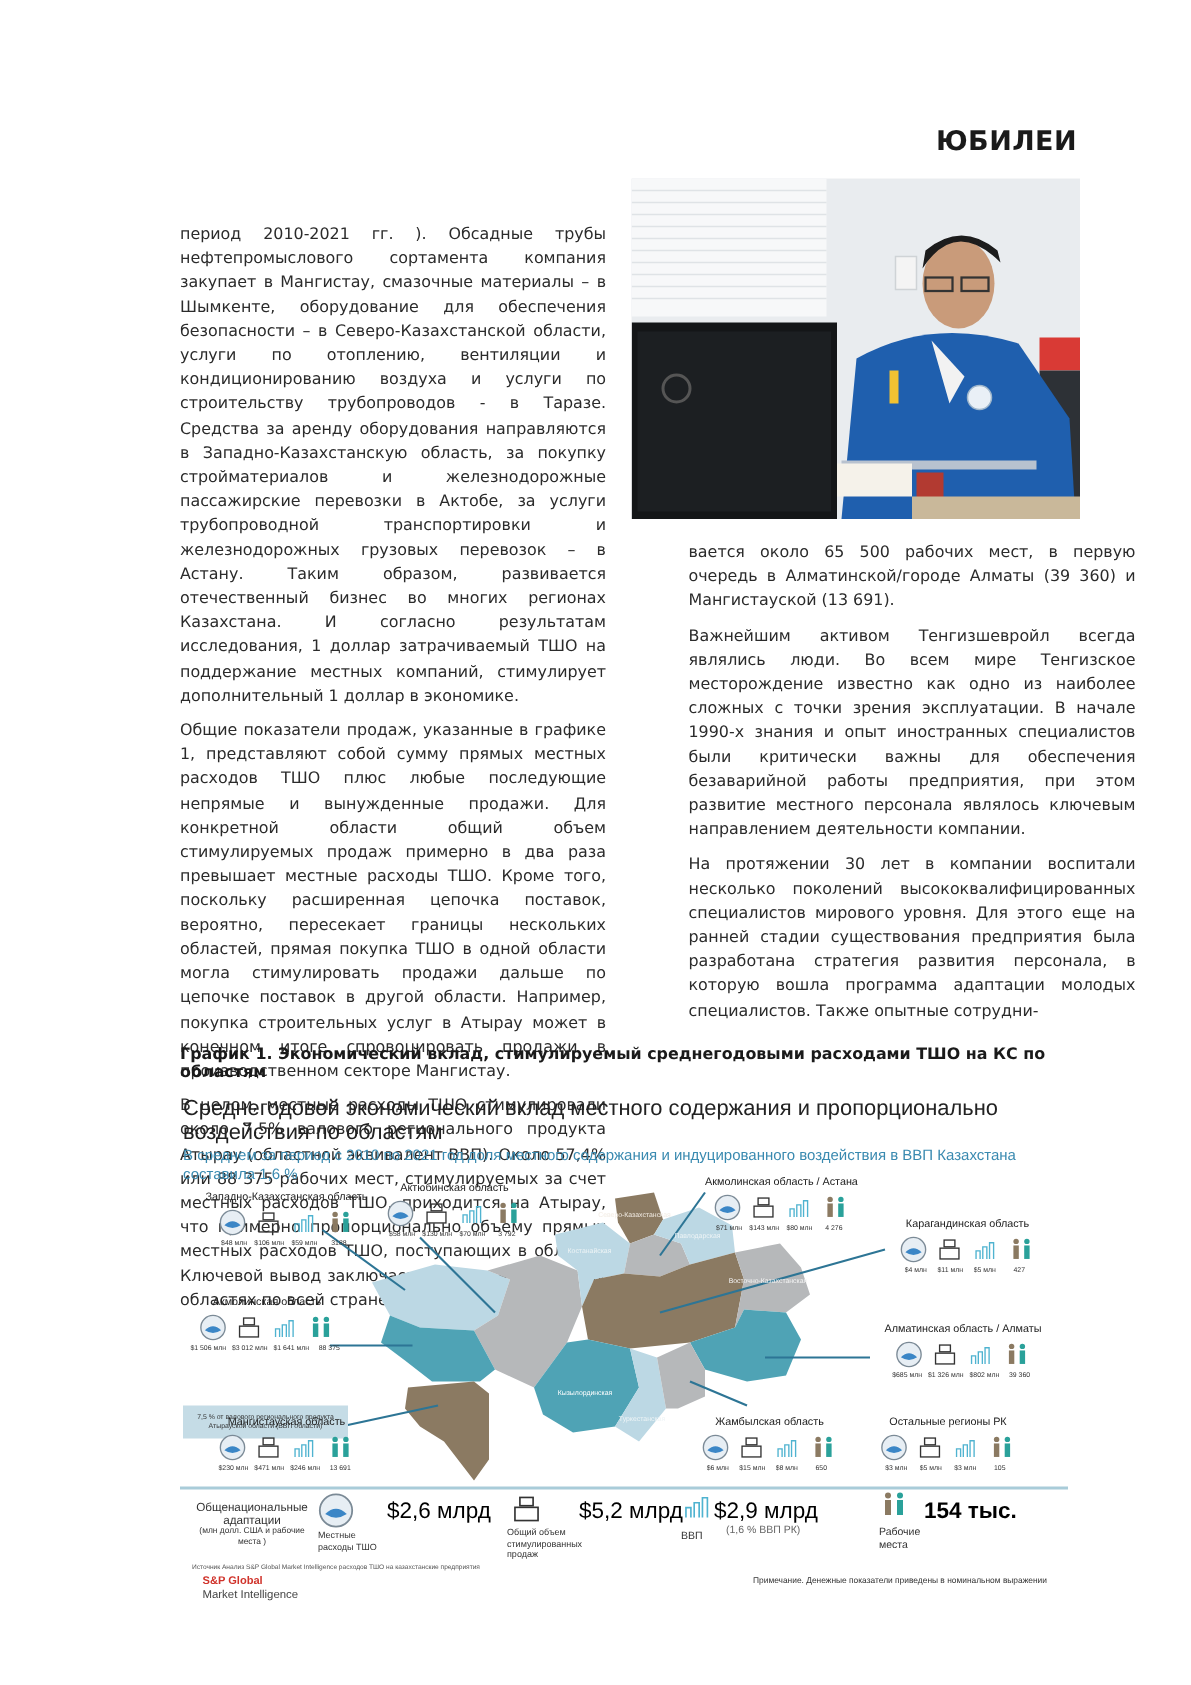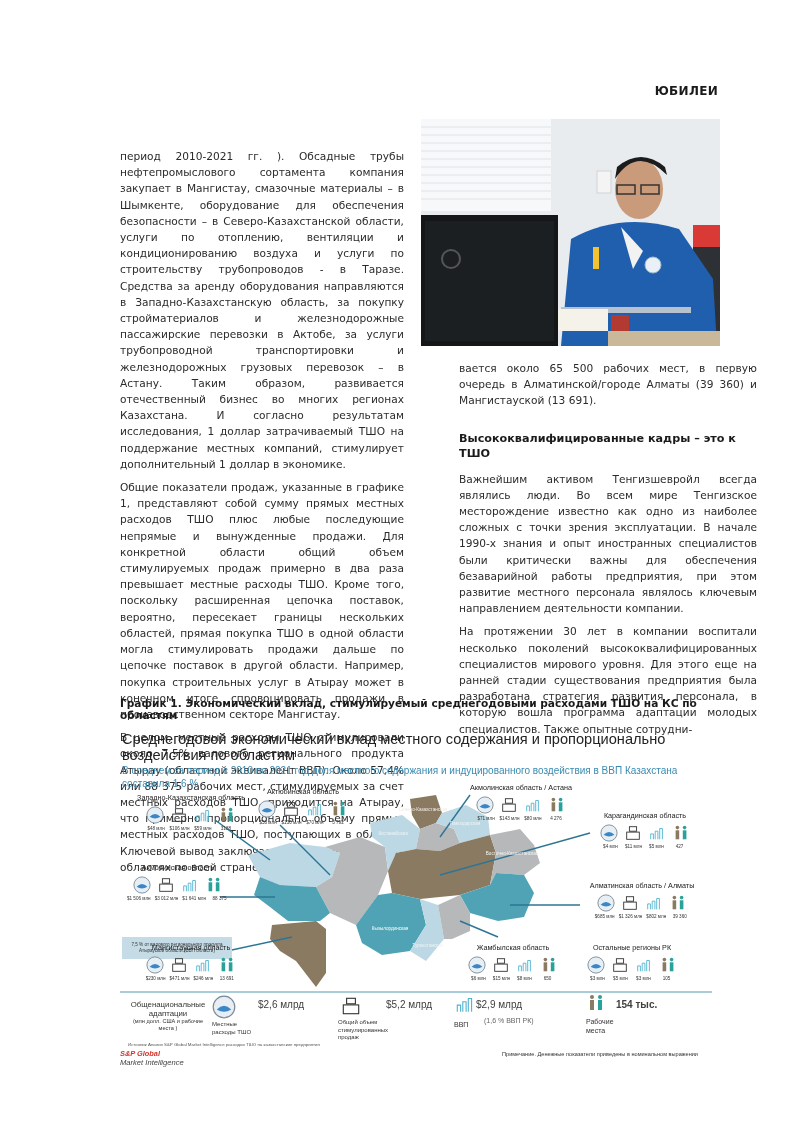--- a/index.html
+++ b/index.html
@@ -1,19 +1,19 @@
 <!DOCTYPE html>
 <html><head>
 <meta charset="utf-8">
 <style>
   * { box-sizing: border-box; margin: 0; padding: 0; }
   html, body { width: 794px; height: 1123px; background: #ffffff; overflow: hidden; }
   body { position: relative; font-family: "DejaVu Sans", sans-serif; color: #2a2a2a; }
 
-  .section-tag { position: absolute; top: 84px; right: 76px; font-family: "DejaVu Sans", sans-serif; font-weight: bold; font-size: 12px; letter-spacing: 0.3px; color: #1a1a1a; }
+  .section-tag { position: absolute; top: 84px; right: 76px; font-family: "DejaVu Sans", sans-serif; font-weight: bold; font-size: 18px; letter-spacing: 0.3px; color: #1a1a1a; }
 
   .col { position: absolute; font-size: 10.6px; line-height: 16.2px; text-align: justify; color: #2b2b2b; font-family: "DejaVu Sans", sans-serif; }
   .col p { margin-bottom: 7px; }
   .col-left { left: 120px; top: 119px; width: 284px; margin-top: 29px; }
   .col-right { left: 422px; top: 360px; width: 298px; margin-left: 37px; }
   .col-right h3 { font-size: 11.2px; line-height: 15px; font-weight: bold; color: #1a1a1a; margin: 22px 0 10px 0; text-align: left; }
 
   .photo { position: absolute; left: 421px; top: 119px; width: 299px; height: 227px; overflow: hidden; background: #eef0f2; }
 
   .chart-caption { position: absolute; left: 120px; top: 697px; width: 600px; font-size: 10.6px; font-weight: bold; color: #1a1a1a; }
@@ -33,26 +33,26 @@
   .ic { width: 18px; height: 18px; display: inline-block; }
 
   .note-box { position: absolute; left: 2px; top: 212px; width: 110px; height: 22px; background: #c5dce6; font-family: "Liberation Sans", sans-serif; font-size: 4.6px; line-height: 6px; color: #333; text-align: center; padding-top: 5px; }
 
   .ig-divider { position: absolute; left: 0; top: 266px; width: 592px; height: 2px; background: #a9ccd9; }
 
   .totals { position: absolute; left: 0; top: 270px; width: 600px; height: 56px; font-family: "Liberation Sans", sans-serif; }
   .tot-label { position: absolute; left: 8px; top: 6px; width: 80px; text-align: center; font-size: 7.8px; line-height: 8.5px; color: #333; }
   .tot-label .sm { font-size: 5.6px; line-height: 7px; display: block; }
   .tot-item { position: absolute; }
-  .tot-item .big { position: absolute; font-size: 10px; color: #404040; white-space: nowrap; }
+  .tot-item .big { position: absolute; font-size: 15px; color: #000000; white-space: nowrap; }
   .tot-item .desc { position: absolute; font-size: 6px; line-height: 7.5px; color: #333; white-space: nowrap; }
   .tot-item .sub { position: absolute; font-size: 7px; color: #666; white-space: nowrap; }
 
   .source { position: absolute; left: 8px; top: 317px; font-family: "Liberation Sans", sans-serif; font-size: 4.4px; color: #555; white-space: nowrap; }
-  .sp-logo { position: absolute; left: 0; top: 325px; font-family: "Liberation Sans", sans-serif; font-style: italic; }
+  .sp-logo { position: absolute; left: 15px; top: 325px; font-family: "Liberation Sans", sans-serif; }
   .sp-logo .sp1 { font-size: 7.4px; color: #d0332b; font-weight: bold; display: block; line-height: 8px; }
   .sp-logo .sp2 { font-size: 7.6px; color: #444; display: block; line-height: 9px; }
   .footnote { position: absolute; right: 22px; top: 326px; font-family: "Liberation Sans", sans-serif; font-size: 5.6px; color: #333; white-space: nowrap; }
 </style>
 </head>
 <body>
 
 <div class="section-tag">ЮБИЛЕИ</div>
 
 <div class="col col-left">
@@ -93,21 +93,20 @@
     <rect x="4" y="102" width="129" height="120" fill="#1c1f22"></rect>
     <circle cx="30" cy="140" r="9" fill="none" stroke="#555" stroke-width="2"></circle>
     <rect x="137" y="190" width="50" height="22" fill="#f5f2ea"></rect>
     <rect x="190" y="196" width="18" height="31" fill="#b23a31"></rect>
     <rect x="187" y="212" width="112" height="15" fill="#c9b89a"></rect>
   </svg>
 </div>
 
 <div class="col col-right">
   <p>вается около 65 500 рабочих мест, в первую очередь в Алматинской/городе Алматы (39 360) и Мангистауской (13 691).</p>
-  <h3>Высококвалифицированные кадры – это к ТШО</h3>
   <p>Важнейшим активом Тенгизшевройл всегда являлись люди. Во всем мире Тенгизское месторождение известно как одно из наиболее сложных с точки зрения эксплуатации. В начале 1990-х знания и опыт иностранных специалистов были критически важны для обеспечения безаварийной работы предприятия, при этом развитие местного персонала являлось ключевым направлением деятельности компании.</p>
   <p>На протяжении 30 лет в компании воспитали несколько поколений высококвалифицированных специалистов мирового уровня. Для этого еще на ранней стадии существования предприятия была разработана стратегия развития персонала, в которую вошла программа адаптации молодых специалистов. Также опытные сотрудни-</p>
 </div>
 
 <div class="chart-caption">График 1. Экономический вклад, стимулируемый среднегодовыми расходами ТШО на КС по областям</div>
 
 <div class="infographic">
   <svg class="map" viewBox="0 0 600 340">
 
     <path d="M128 130 L170 118 L205 122 L220 128 L212 152 L196 162 L160 160 L140 152 Z" fill="#bcd8e4"></path>

